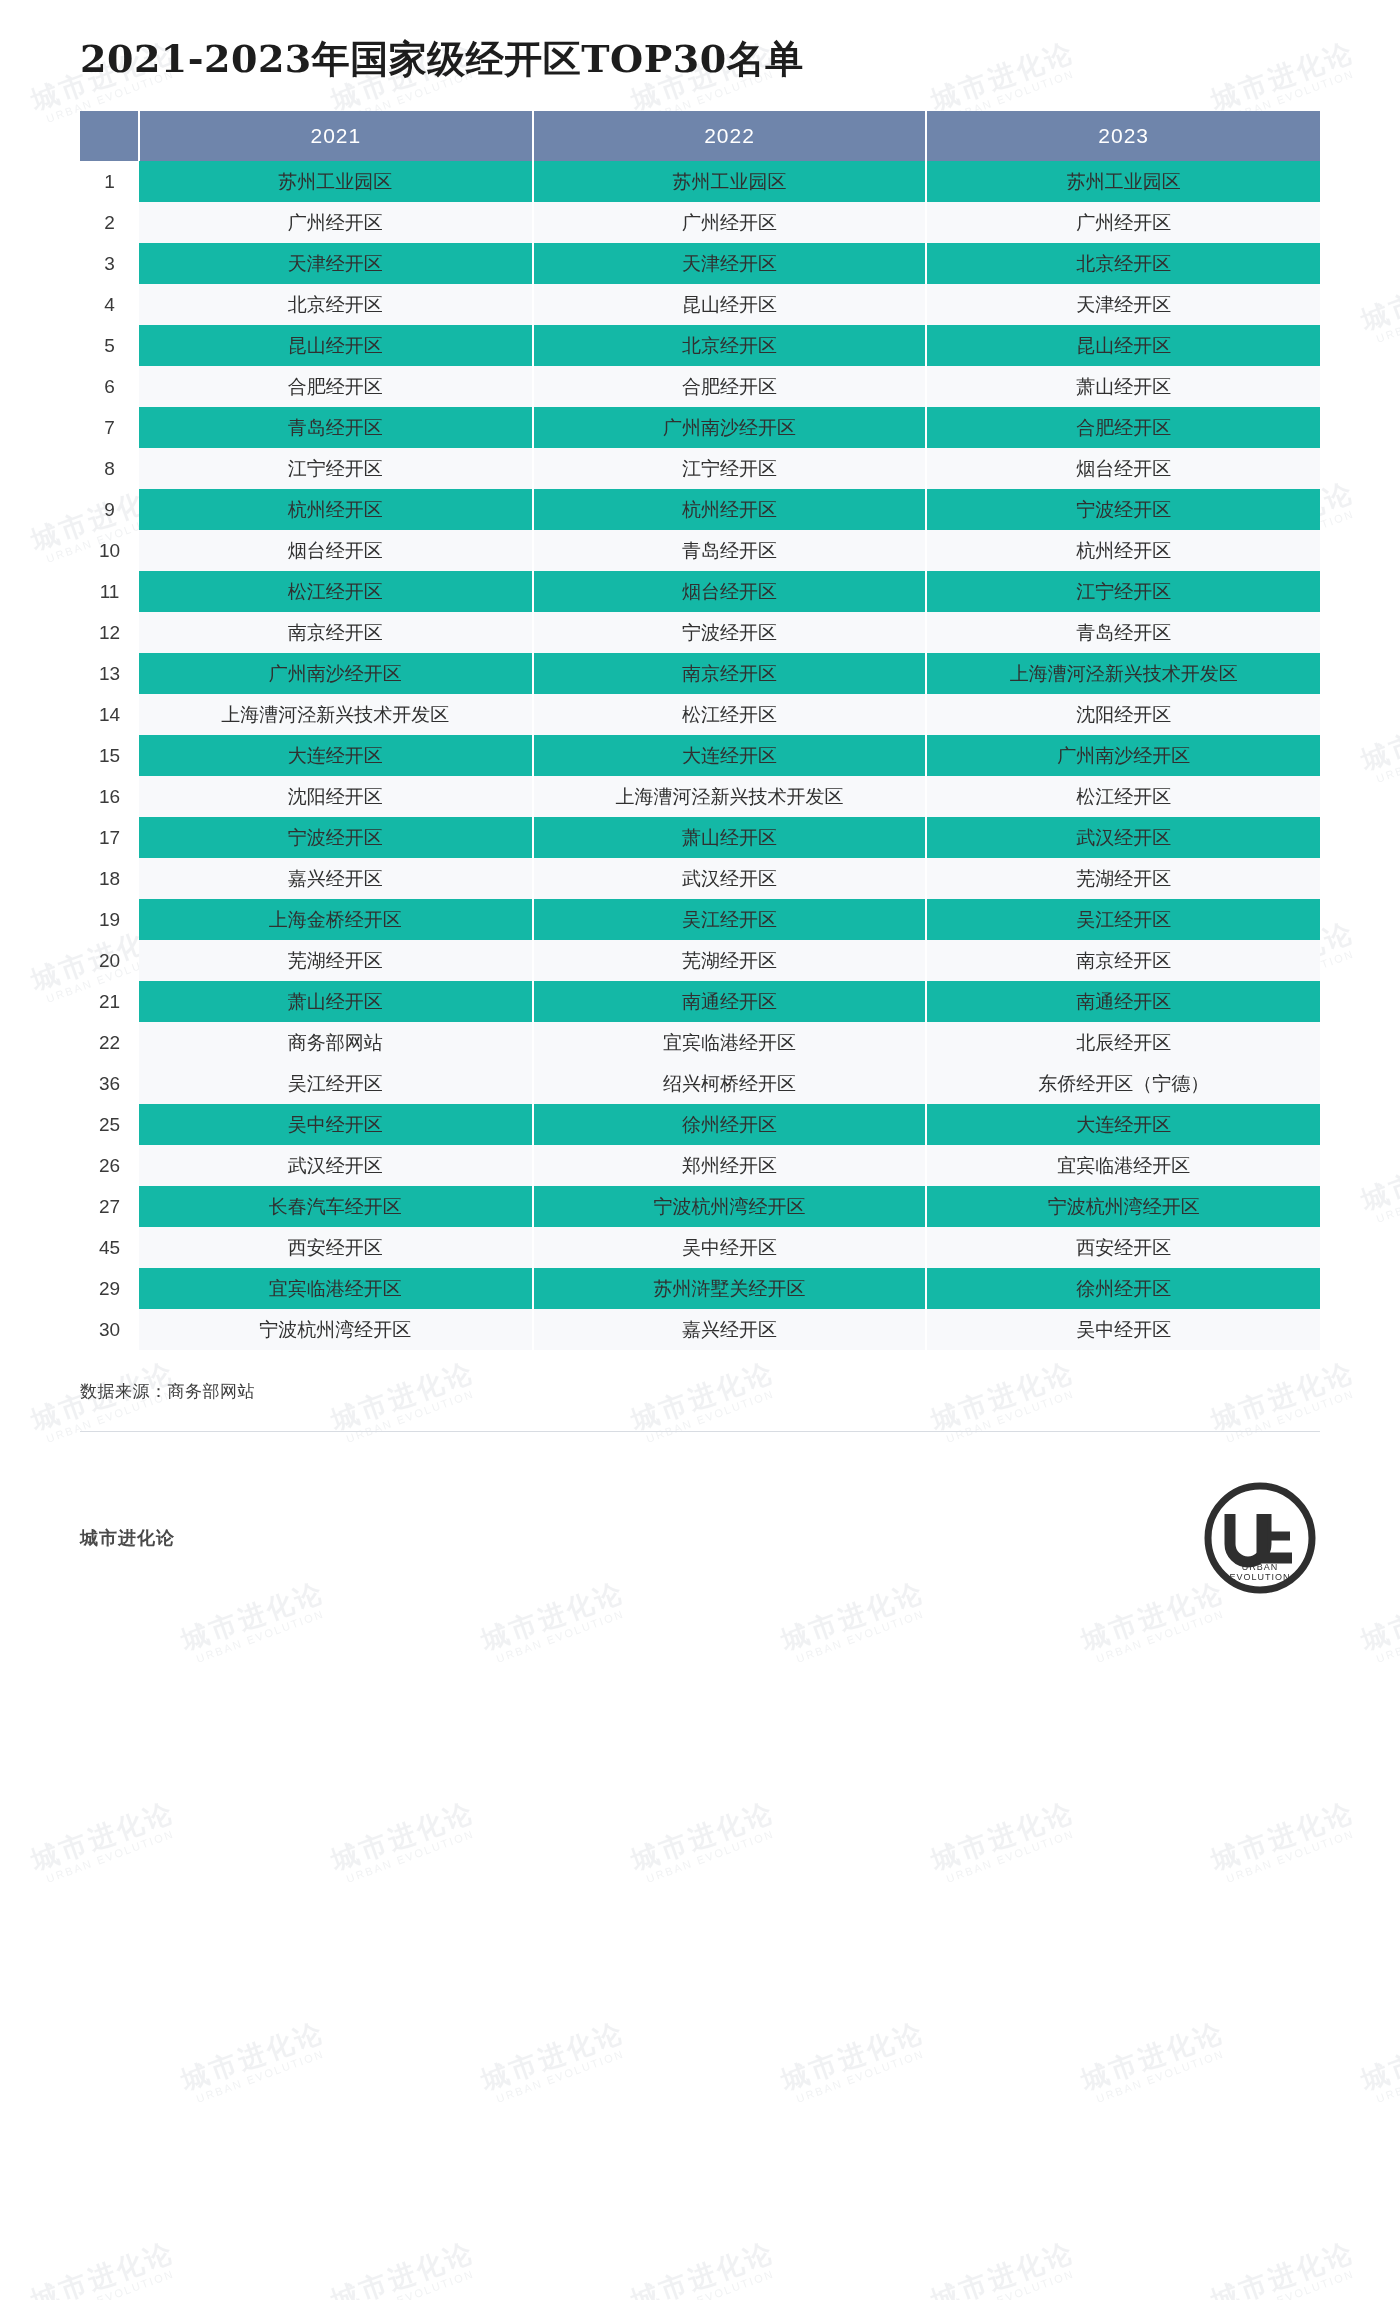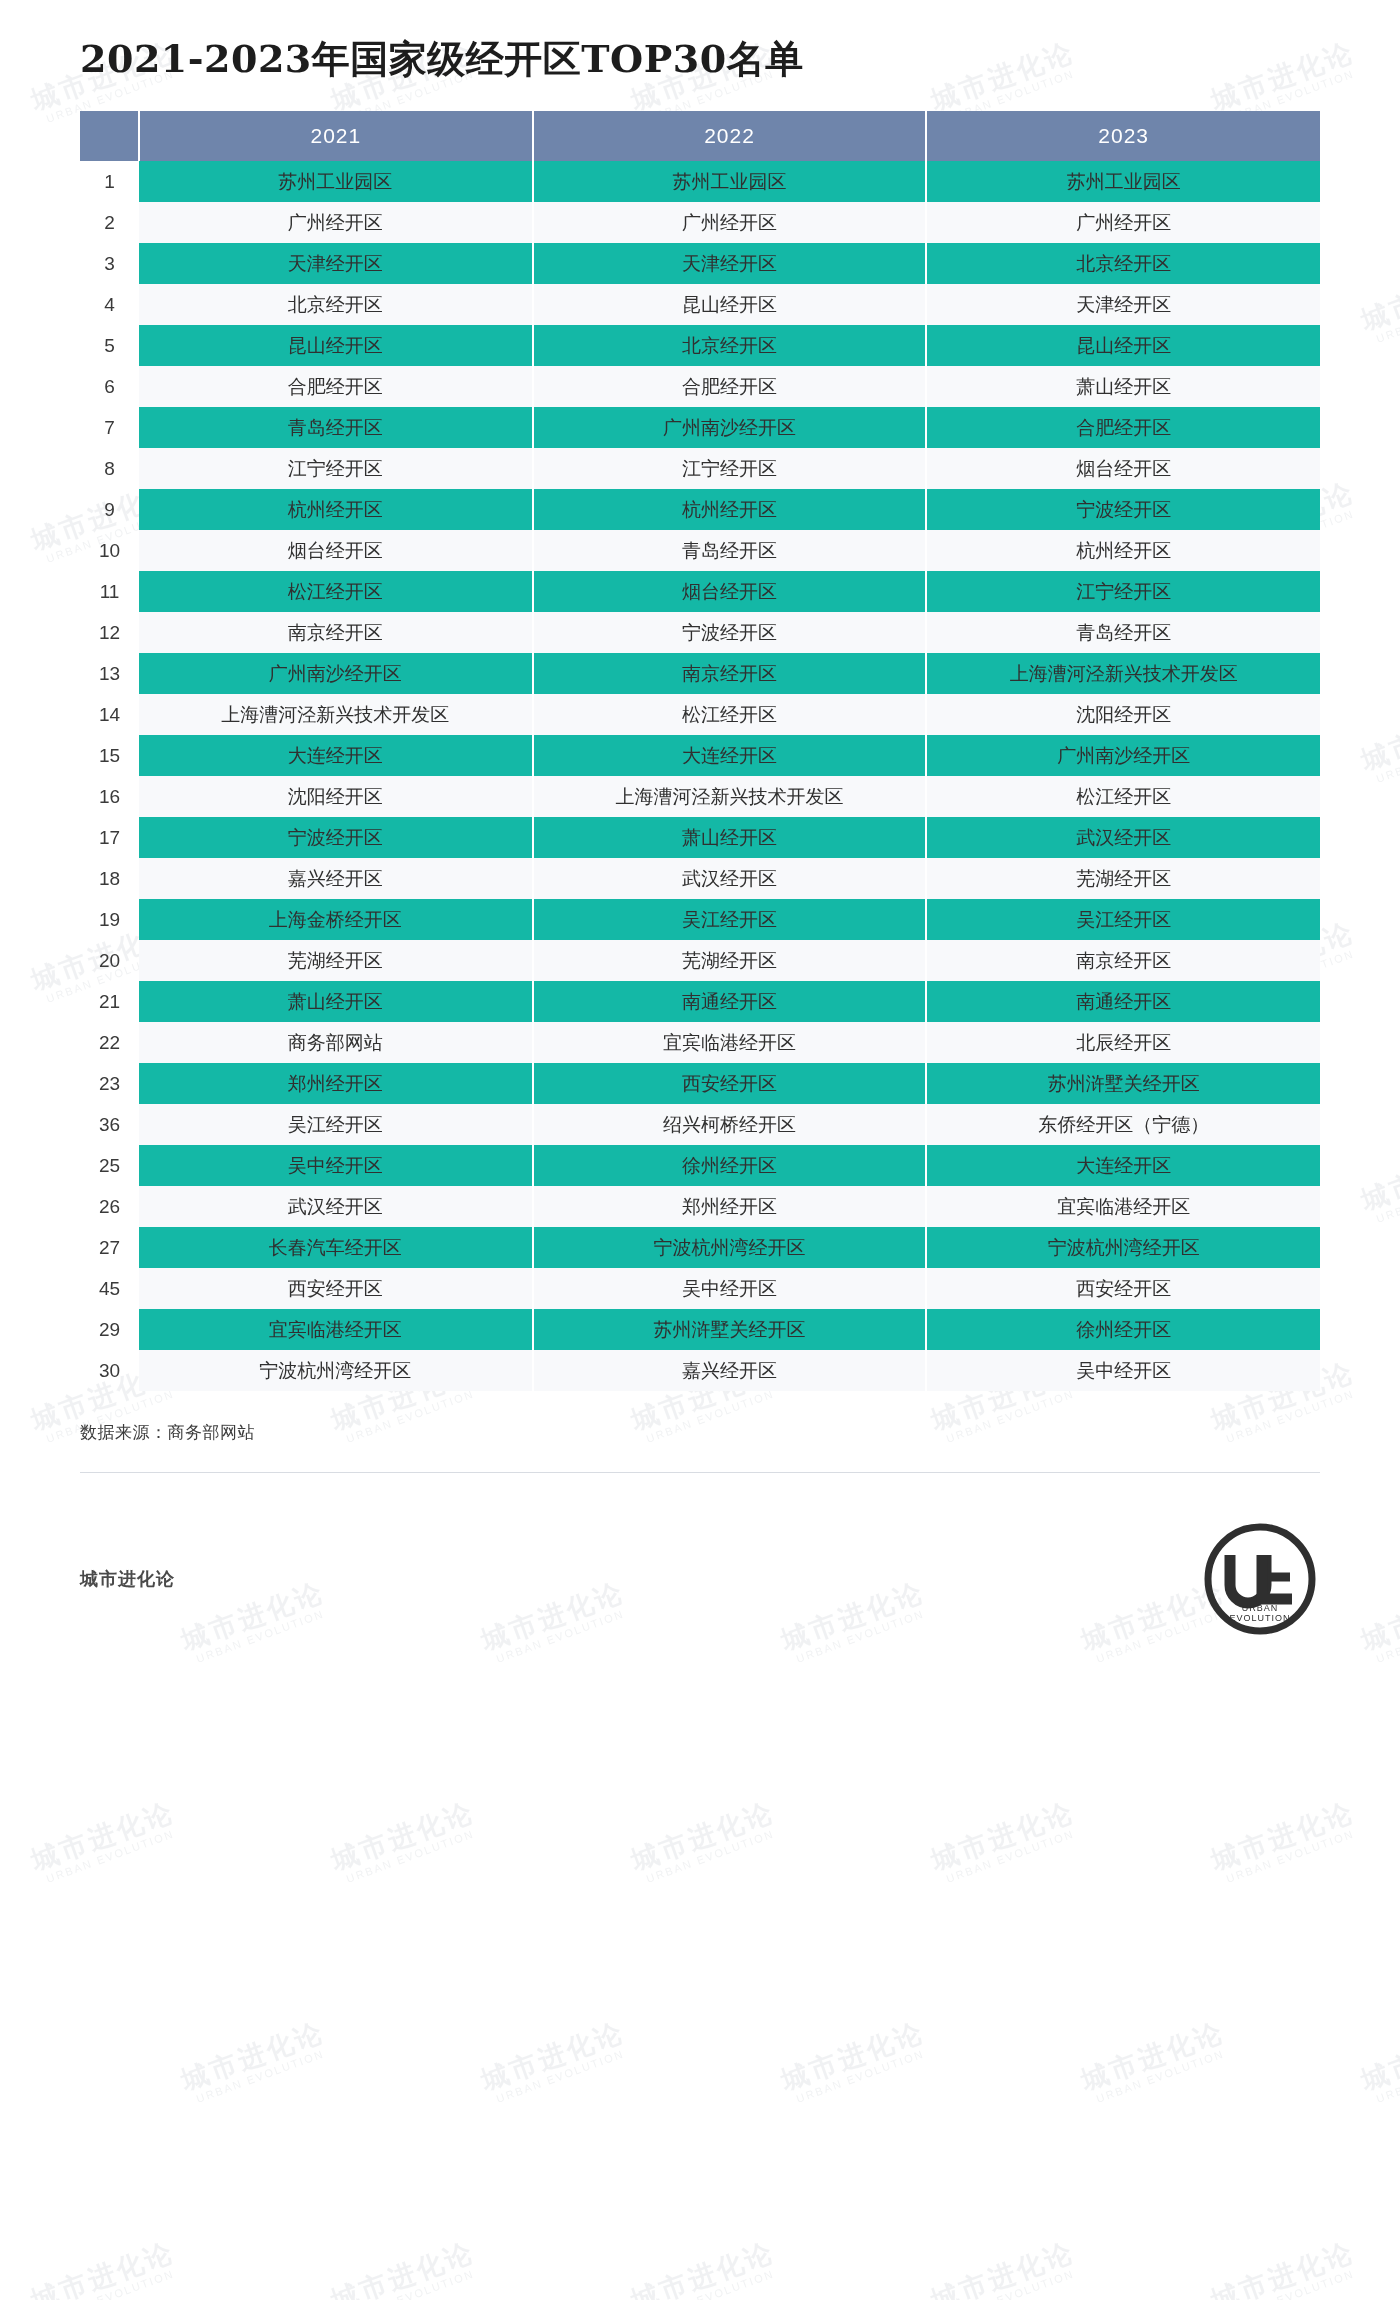--- a/index.html
+++ b/index.html
@@ -503,26 +503,20 @@
           <td class="rank-cell">21</td>
           <td>萧山经开区</td>
           <td>南通经开区</td>
           <td>南通经开区</td>
         </tr>
         <tr class="even">
           <td class="rank-cell">22</td>
           <td>商务部网站</td>
           <td>宜宾临港经开区</td>
           <td>北辰经开区</td>
-        </tr>
-        <tr class="odd">
-          <td class="rank-cell">23</td>
-          <td>郑州经开区</td>
-          <td>西安经开区</td>
-          <td>苏州浒墅关经开区</td>
         </tr>
         <tr class="even">
           <td class="rank-cell">36</td>
           <td>吴江经开区</td>
           <td>绍兴柯桥经开区</td>
           <td>东侨经开区（宁德）</td>
         </tr>
         <tr class="odd">
           <td class="rank-cell">25</td>
           <td>吴中经开区</td>

